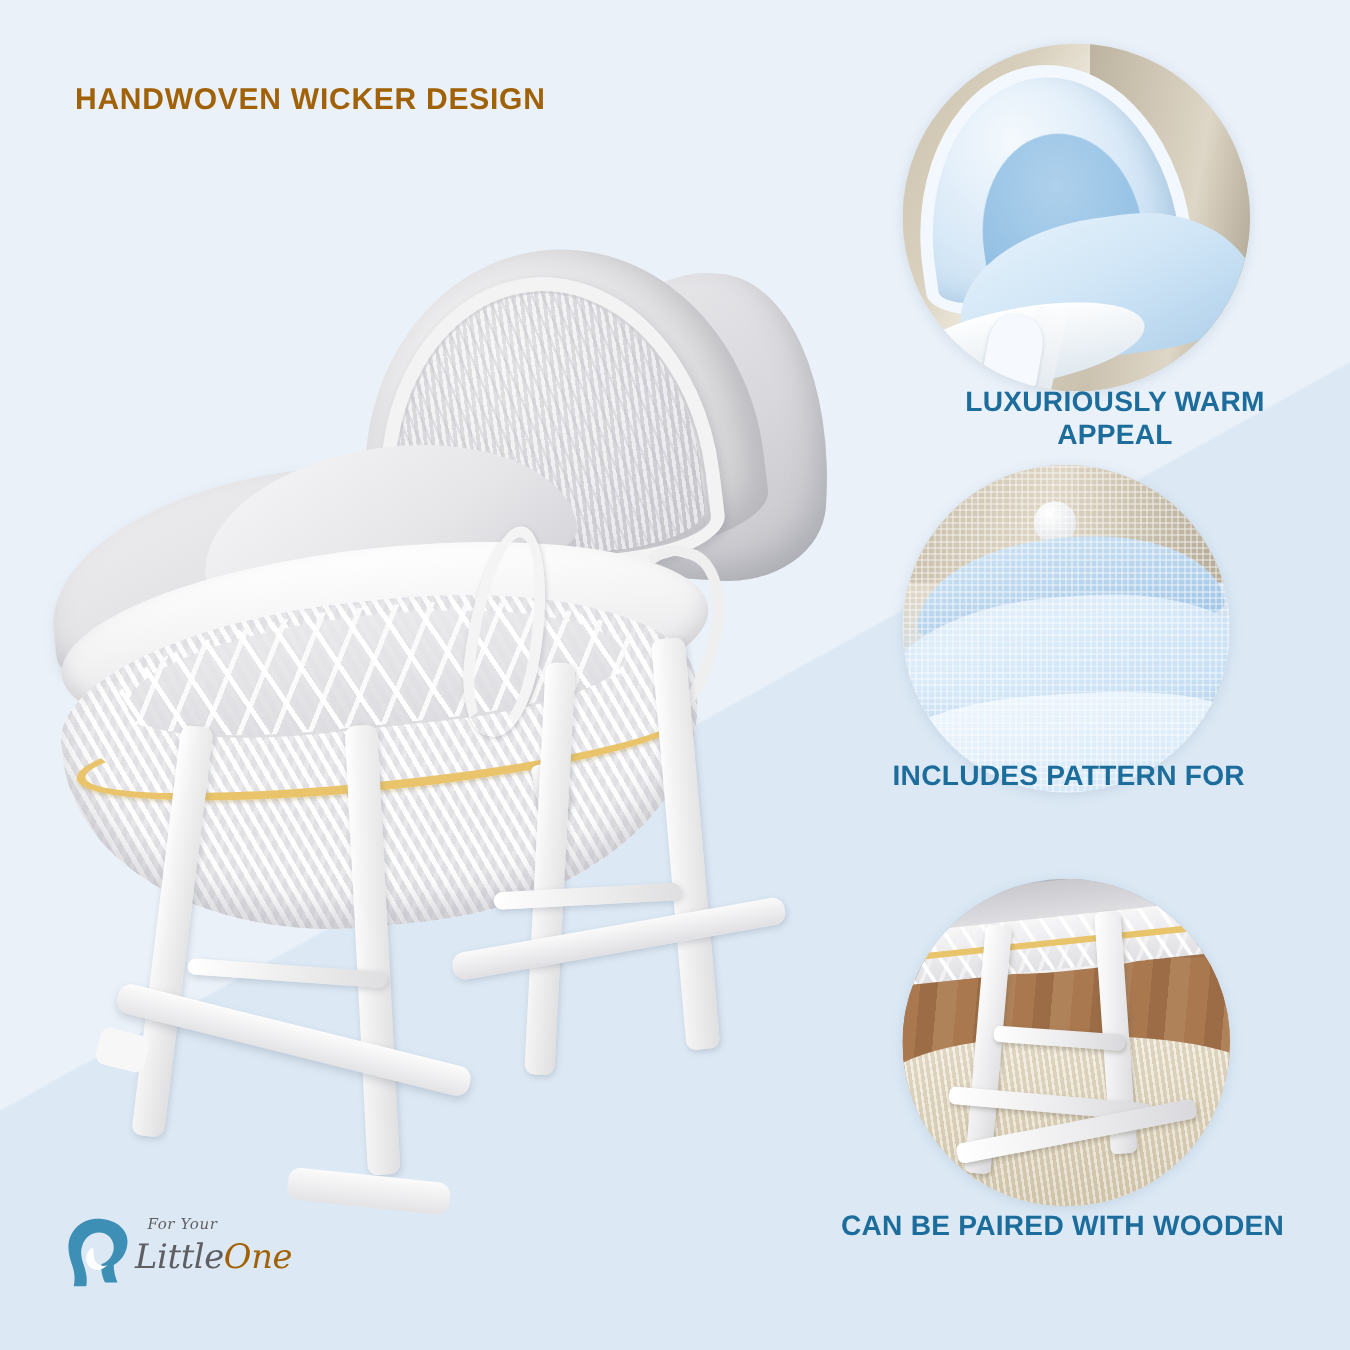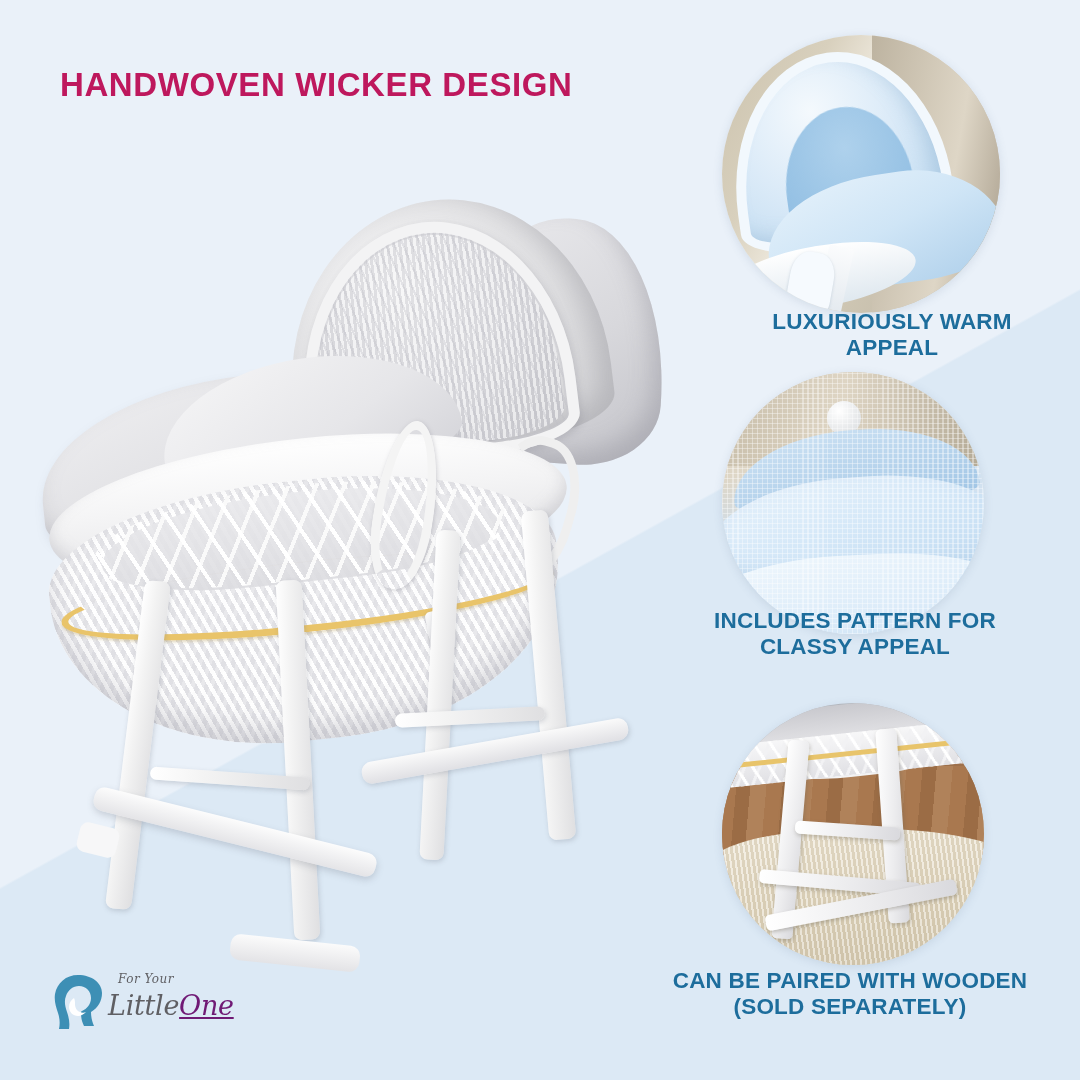--- a/index.html
+++ b/index.html
@@ -12,23 +12,23 @@
   }
   
   #bg-diagonal {
     position:absolute; inset:0;
     background:linear-gradient(-29deg, #dce9f5 0%, #dce9f5 47%, #eaf1f9 47.15%, #eaf1f9 100%);
     z-index:0;
   }
   
   #headline {
     position:absolute; left:60px; top:66px;
-    font-size:33px; font-weight:bold;
+    font-size:24px; font-weight:bold;
     letter-spacing:.6px;
-    color:#be185d;
+    color:#a16207;
     z-index:6;
     white-space:nowrap;
   }
   
   #hero { position:absolute; left:30px; top:180px; width:620px; height:790px; z-index:3; }
   .sh { position:absolute; }
 
   
   #hood-outer {
     left:255px; top:20px; width:320px; height:250px;
@@ -323,21 +323,21 @@
 
   
   #logo { position:absolute; left:48px; top:968px; width:220px; height:70px; z-index:7; }
   #logo-mark { position:absolute; left:0; top:4px; width:56px; height:60px; }
   #logo-text { position:absolute; left:60px; top:2px; width:160px; height:62px; }
   .logo-line { position:absolute; color:#5f5f63; white-space:nowrap; }
   #logo-line1 { left:10px; top:2px; font-size:12px; font-family:"DejaVu Serif", serif;
                 font-style:italic; letter-spacing:.5px; }
   #logo-line2 { left:0px; top:20px; font-size:27px; font-family:"DejaVu Serif", serif;
                 font-style:italic; letter-spacing:-.3px; }
-  .lt-blue { color:#701a75;text-decoration:underline; }
+  .lt-blue { color:#a16207; }
 </style>
 </head>
 <body>
 
 <div id="bg-diagonal"></div>
 
 <h1 id="headline">HANDWOVEN WICKER DESIGN</h1>
 
 <div id="hero">
   <div class="sh" id="hood-back"></div>
@@ -390,41 +390,39 @@
     <div class="scene"></div>
     <div class="bg-room"></div>
     <div class="knob"></div>
     <div class="bump"></div>
     <div class="pad"></div>
     <div class="pad2"></div>
     <div class="waffletex"></div>
   </div>
   <div class="cap" id="cap2">
     <div>INCLUDES PATTERN FOR</div>
-    <div>CLASSY APPEAL</div>
   </div>
 </div>
 
 <div class="feature">
   <div class="photo" id="photo3">
     <div class="scene"></div>
     <div class="floor"></div>
     <div class="rug"></div>
     <div class="basket"></div>
     <div class="basket-wicker"></div>
     <div class="cane"></div>
     <div class="lg lg1"></div>
     <div class="lg lg2"></div>
     <div class="lg rail1"></div>
     <div class="lg rail2"></div>
     <div class="lg runner"></div>
   </div>
   <div class="cap" id="cap3">
     <div>CAN BE PAIRED WITH WOODEN</div>
-    <div>(SOLD SEPARATELY)</div>
   </div>
 </div>
 
 <div id="logo">
   <svg id="logo-mark" viewBox="0 0 56 60">
     <path d="M30 3C18 3 9 11 7 22c-1 7 1 13 3 19 2 6 2 11 1 16h10c1-6 0-11-2-17-2-6-3-11-1-16 2-6 7-10 13-10 7 0 12 5 12 12 0 6-4 11-9 13-1 0-1 1-1 2 0 5 1 9 3 13h10c-2-5-3-9-3-14 7-4 11-11 11-19C54 11 44 3 30 3z" fill="#3d8fb5"></path>
     <path d="M26 26c-3 2-5 5-5 9 0 5 4 9 9 9 3 0 6-2 8-4-2 1-4 1-6 0-3-1-5-4-5-8 0-2 0-4-1-6z" fill="#ffffff"></path>
   </svg>
   <div id="logo-text">
     <div class="logo-line" id="logo-line1">For Your</div>

